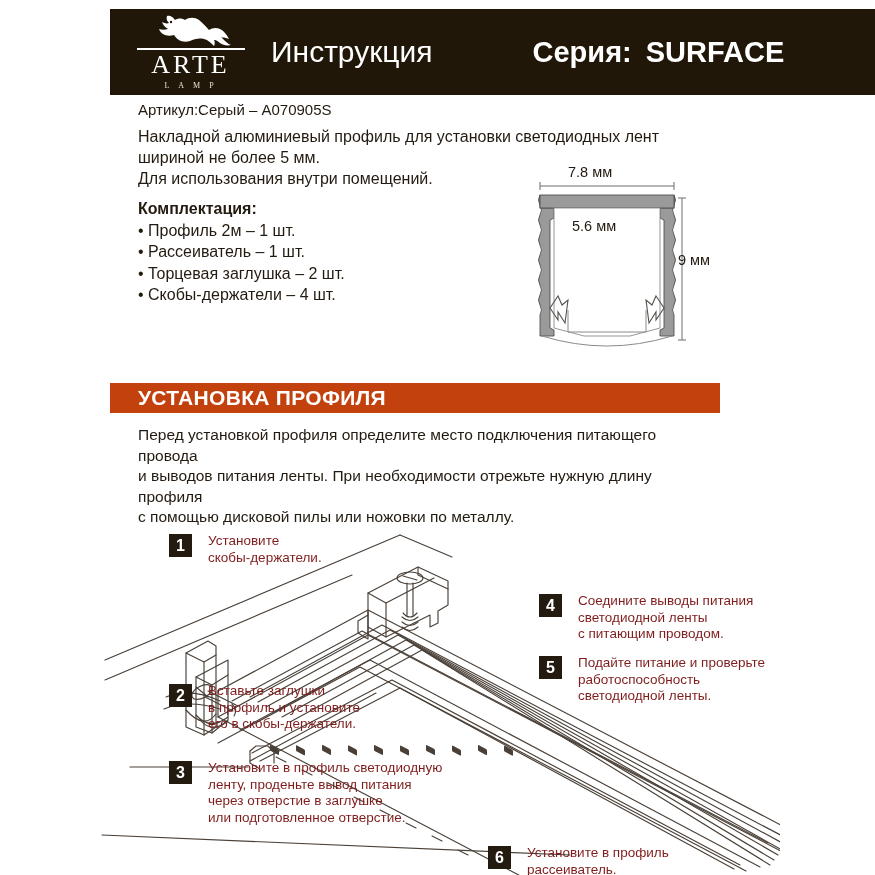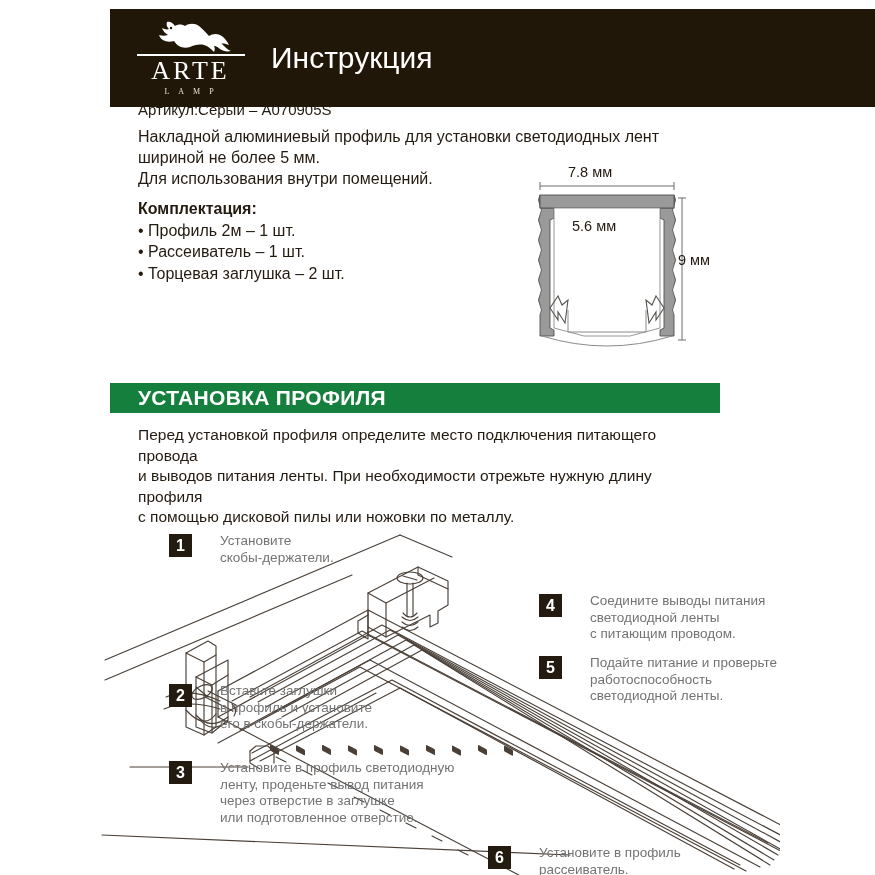--- a/index.html
+++ b/index.html
@@ -15,21 +15,21 @@
     font-family: "Liberation Sans", sans-serif;
     color: #231a10;
   }
 
   
   .header-bar {
     position: absolute;
     left: 110px;
     top: 9px;
     width: 765px;
-    height: 98px;
+    height: 86px;
     background: #211708;
     display: flex;
     align-items: center;
     text-align: right;
   }
   .logo-block {
     width: 125px;
     margin-left: 18px;
     display: flex;
     flex-direction: column;
@@ -131,21 +131,21 @@
   .dim-inner { left: 62px;  top: 58px; }
   .dim-right { left: 168px; top: 92px; }
 
   
   .section-banner {
     position: absolute;
     left: 110px;
     top: 383px;
     width: 610px;
     height: 30px;
-    background: #15803d;
+    background: #c2410c;
     display: flex;
     align-items: center;
   }
   .section-banner span {
     color: #ffffff;
     font-size: 21px;
     font-weight: bold;
     margin-left: 28px;
     letter-spacing: 0.3px;
   }
@@ -182,24 +182,24 @@
     color: #ffffff;
     font-size: 16px;
     font-weight: bold;
     display: flex;
     align-items: center;
     justify-content: center;
     flex: 0 0 auto;
     margin-top: 1px;
   }
   .callout .txt {
-    margin-left: 28px;
+    margin-left: 16px;
     font-size: 13.5px;
     line-height: 16.5px;
-    color: #737373;
+    color: #7f1d1d;
     white-space: pre-line;
   }
 
   .co1 { left: 169px; top: 533px; }
   .co2 { left: 169px; top: 683px; }
   .co3 { left: 169px; top: 760px; }
   .co4 { left: 539px; top: 593px; }
   .co5 { left: 539px; top: 655px; }
   .co6 { left: 488px; top: 845px; }
 </style>
@@ -217,34 +217,38 @@
         C30 7 29 5 30 2 Z"></path>
       <path fill="#ffffff" d="M72 17 C76 18 81 20 85 24 C88 27 91 30 94 31
         C90 32 86 31 83 29 C80 27 77 24 73 22 Z"></path>
       <circle cx="34" cy="8" r="1.2" fill="#211708"></circle>
     </svg>
     <div class="logo-rule"></div>
     <div class="logo-arte">ARTE</div>
     <div class="logo-lampword">LAMP</div>
   </div>
   <div class="header-title">Инструкция</div>
+  <div class="header-series">
+    <span>Серия:</span><span class="series-name">SURFACE</span>
+  </div>
 </div>
 
 <div class="article-line">
   <span class="art-label">Артикул:</span><span class="art-value">Серый – A070905S</span>
 </div>
 
 <div class="desc-block" style="white-space:pre-line">Накладной алюминиевый профиль для установки светодиодных лент шириной не более 5 мм.
 Для использования внутри помещений.</div>
 
 <div class="kit-block">
   <div class="kit-title">Комплектация:</div>
   <div class="kit-item">• Профиль 2м – 1 шт.</div>
   <div class="kit-item">• Рассеиватель – 1 шт.</div>
   <div class="kit-item">• Торцевая заглушка – 2 шт.</div>
+  <div class="kit-item">• Скобы-держатели  – 4 шт.</div>
 </div>
 
 <div class="xsec">
   <svg width="250" height="200" viewBox="0 0 250 200">
 
     <g stroke="#6d6d6d" stroke-width="1">
       <line x1="30" y1="26" x2="164" y2="26"></line>
       <line x1="30" y1="22" x2="30" y2="30"></line>
       <line x1="164" y1="22" x2="164" y2="30"></line>
     </g>

